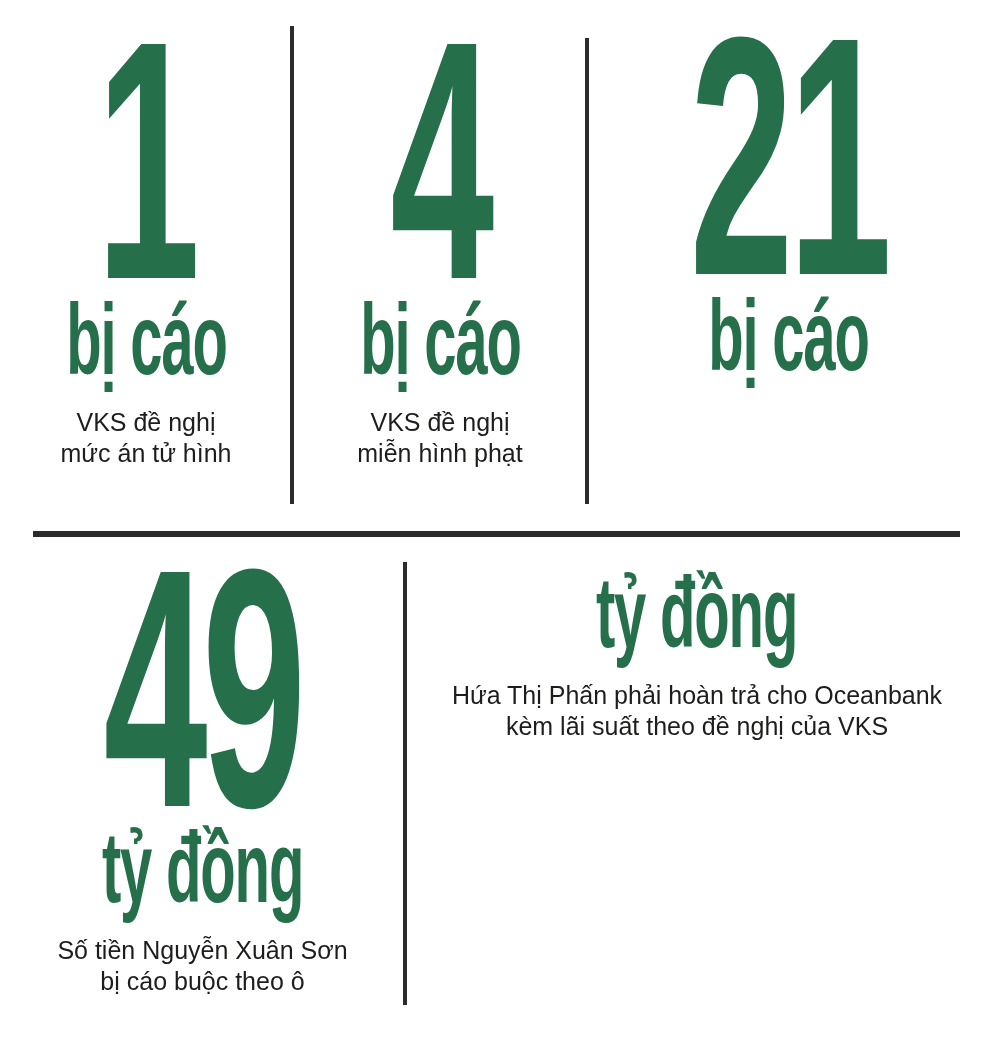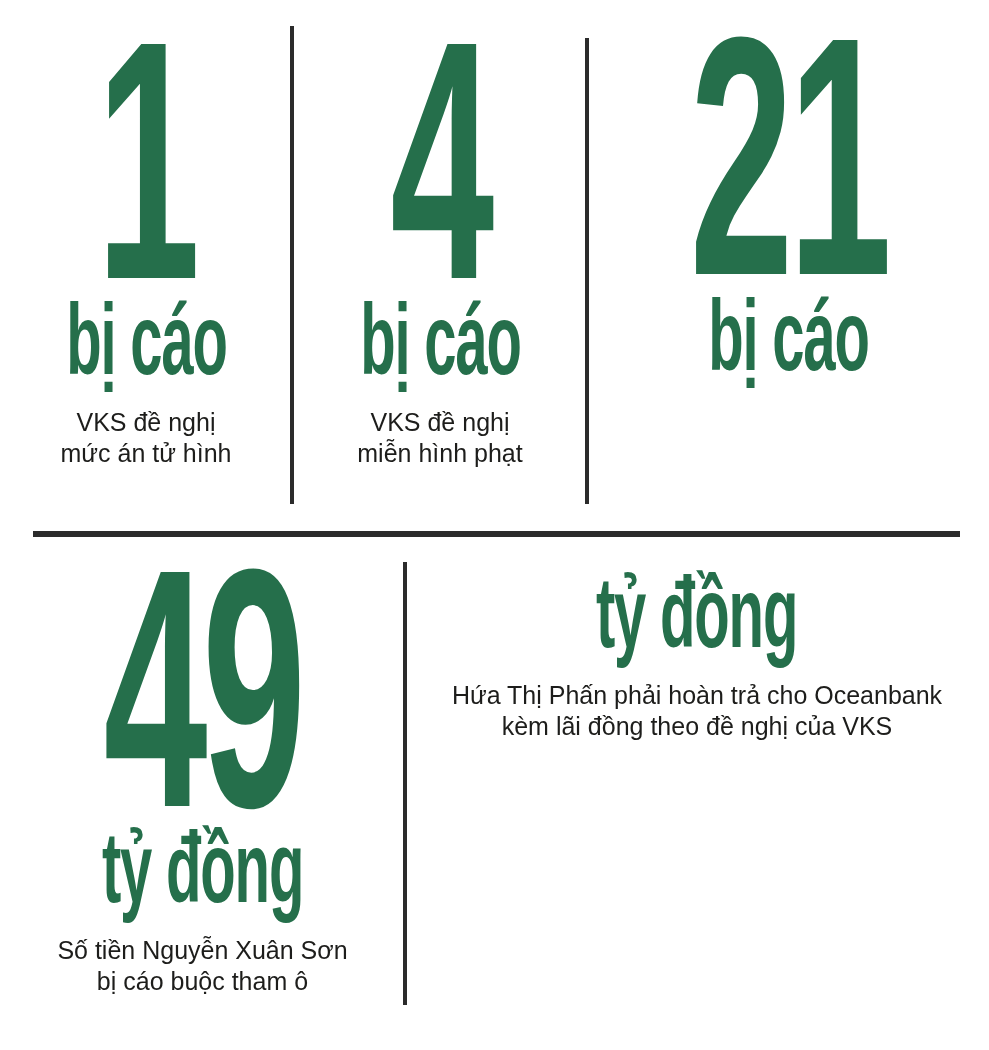--- a/index.html
+++ b/index.html
@@ -115,26 +115,26 @@
   <div class="divider h" id="h1"></div>
 
   <div class="stat" id="stat-4">
     <div class="num-wrap">
       <span class="num">49</span>
     </div>
     <div class="unit-wrap">
       <span class="unit">tỷ đồng</span>
     </div>
     <div class="desc">Số tiền Nguyễn Xuân Sơn
-bị cáo buộc tham ô</div>
+bị cáo buộc theo ô</div>
   </div>
 
   <div class="divider v" id="v3"></div>
 
   <div class="stat" id="stat-5">
     <div class="unit-wrap">
       <span class="unit">tỷ đồng</span>
     </div>
     <div class="desc">Hứa Thị Phấn phải hoàn trả cho Oceanbank
-kèm lãi đồng theo đề nghị của VKS</div>
+kèm lãi suất theo đề nghị của VKS</div>
   </div>
 
 </div>
 
 </body></html>

